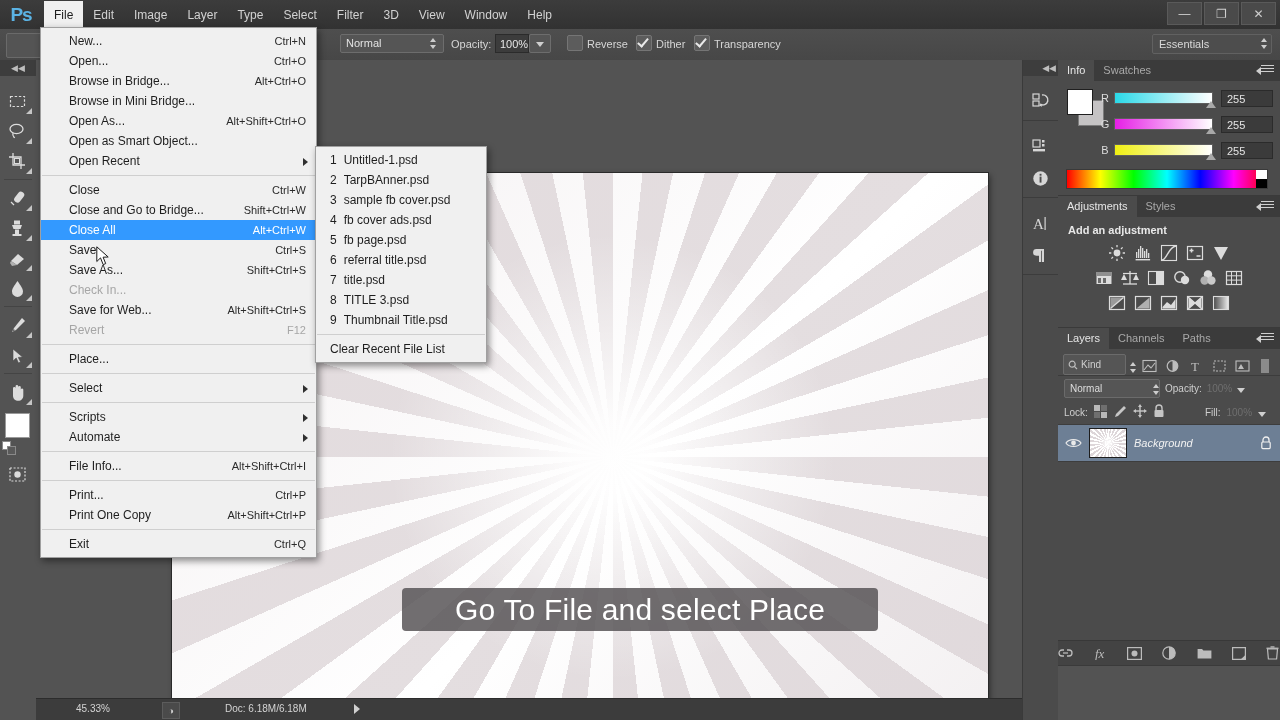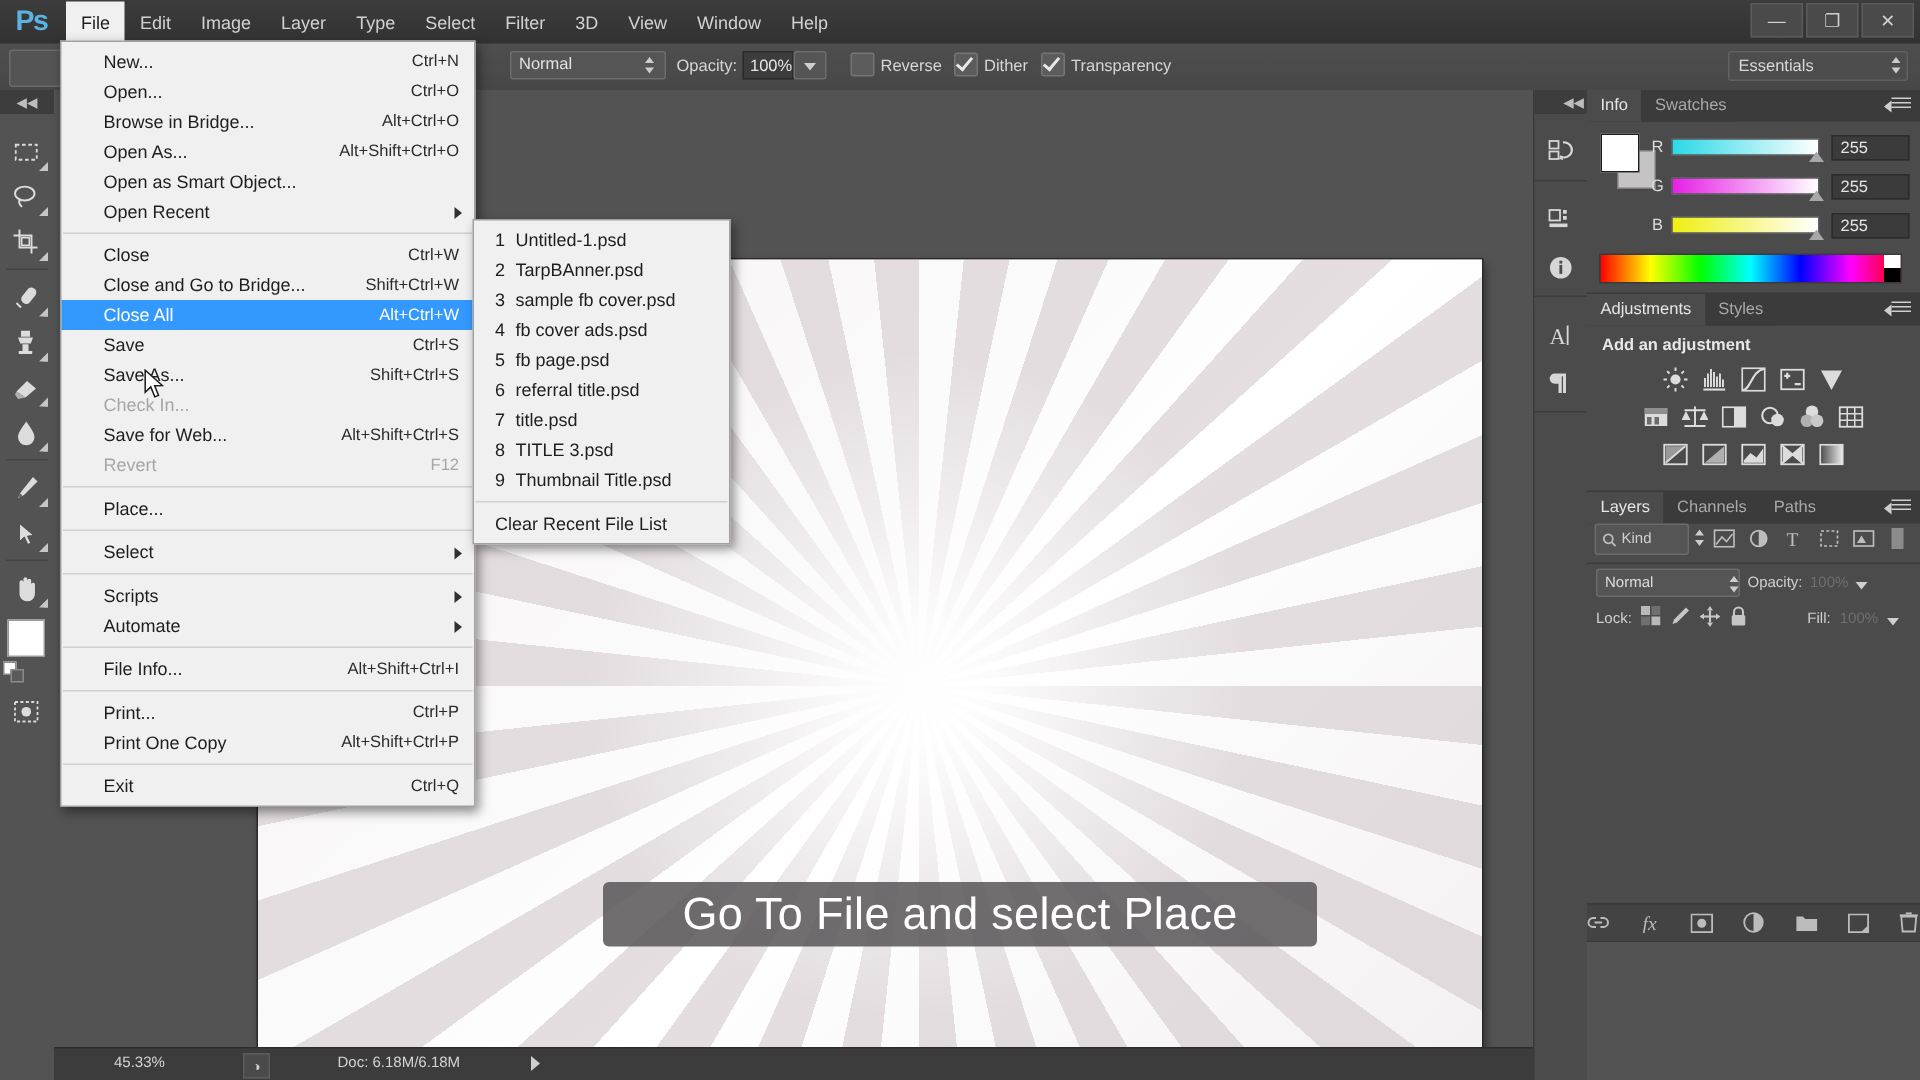--- a/index.html
+++ b/index.html
@@ -177,21 +177,21 @@
     background:linear-gradient(to right,#ff0000,#ffff00,#00ff00,#00ffff,#0000ff,#ff00ff,#ff0000);}
   .spectrum .wb{position:absolute;right:0;top:0;width:11px;height:100%;background:linear-gradient(to bottom,#fff 50%,#000 50%);}
 
   
   .adjbody{padding:6px 8px 9px 8px;}
   .adjtitle{color:#e8e8e8;font-size:11px;font-weight:bold;margin:1px 0 7px 2px;}
   .adjrow{display:flex;justify-content:center;gap:7px;margin-bottom:6px;}
   .adjic{width:19px;height:19px;display:flex;align-items:center;justify-content:center;}
 
   
-  .lyr-filter{display:flex;align-items:flex-start;height:26px;padding:0 5px;gap:4px;border-bottom:1px solid #3c3c3c;}
+  .lyr-filter{display:flex;align-items:flex-end;height:26px;padding:0 5px;gap:4px;border-bottom:1px solid #3c3c3c;}
   .kindbox{width:62px;height:19px;background:#555;border:1px solid #6b6b6b;border-radius:2px;color:#cfcfcf;font-size:10px;display:flex;align-items:center;padding-left:4px;gap:3px;position:relative;}
   .fic{width:21px;height:19px;display:flex;align-items:center;justify-content:center;color:#bdbdbd;}
   .lyr-mode{display:flex;align-items:center;height:24px;padding:0 6px;gap:5px;}
   .modesel{width:96px;height:19px;background:#555;border:1px solid #6b6b6b;border-radius:2px;color:#dedede;font-size:10px;padding:3px 0 0 5px;box-sizing:border-box;position:relative;}
   .lyr-lock{display:flex;align-items:center;height:24px;padding:0 6px;gap:6px;}
   .dimnum{color:#6f6f6f;font-size:10px;}
   .lyr-row{display:flex;align-items:center;height:36px;background:#6d7f95;border-top:1px solid #3d3d3d;border-bottom:1px solid #3d3d3d;padding:0 6px;gap:7px;}
   .lyr-eye{width:18px;display:flex;align-items:center;justify-content:center;color:#e0e0e0;}
   .lyr-thumb{width:36px;height:28px;border:1px solid #1d1d1d;overflow:hidden;position:relative;background:#f0eef0;}
   .lyr-thumb .sb{position:absolute;inset:0;background:
@@ -945,20 +945,38 @@
           <svg width="12" height="14" viewBox="0 0 12 14">
               <path d="M3 6 V4 a3 3 0 0 1 6 0 V6" fill="none" stroke="#c6c6c6" stroke-width="1.4"></path>
               <rect x="1.5" y="6" width="9" height="7" rx="1" fill="#c6c6c6"></rect>
             </svg>
         </div>
         <div style="color:#cfcfcf;font-size:10px;margin-left:34px">Fill:</div>
         <div class="dimnum">100%</div>
         <div class="opt-gradarrow" style="position:relative;left:0;top:2px"></div>
       </div>
 
+      <div class="lyr-row">
+        <div class="lyr-eye">
+          <svg width="17" height="12" viewBox="0 0 17 12">
+              <path d="M1 6 C4 1.4 13 1.4 16 6 C13 10.6 4 10.6 1 6 Z" fill="none" stroke="#eaeaea" stroke-width="1.2"></path>
+              <circle cx="8.5" cy="6" r="2.4" fill="#eaeaea"></circle>
+            </svg>
+        </div>
+        <div class="lyr-thumb">
+            <div class="sb"></div>
+          </div>
+        <div class="lyr-name">Background</div>
+        <div class="lyr-lockic">
+          <svg width="12" height="14" viewBox="0 0 12 14">
+              <path d="M3 6 V4 a3 3 0 0 1 6 0 V6" fill="none" stroke="#f0f0f0" stroke-width="1.3"></path>
+              <rect x="1.8" y="6" width="8.4" height="6.6" rx="1" fill="none" stroke="#f0f0f0" stroke-width="1.2"></rect>
+            </svg>
+        </div>
+      </div>
 
       <div class="lyr-blank"></div>
 
       <div class="lyr-bottom">
         <div class="lb-ic">
           <svg width="15" height="12" viewBox="0 0 15 12">
               <path d="M6 3 H4 a3 3 0 0 0 0 6 H6" fill="none" stroke="#bcbcbc" stroke-width="1.3"></path>
               <path d="M9 3 H11 a3 3 0 0 1 0 6 H9" fill="none" stroke="#bcbcbc" stroke-width="1.3"></path>
               <path d="M5 6 H10" stroke="#bcbcbc" stroke-width="1.3"></path>
             </svg>
@@ -1009,20 +1027,23 @@
       </div>
       <div class="mi">
         <span class="lbl">Open...</span>
         <span class="acc">Ctrl+O</span>
       </div>
       <div class="mi">
         <span class="lbl">Browse in Bridge...</span>
         <span class="acc">Alt+Ctrl+O</span>
       </div>
       <div class="mi">
+        <span class="lbl">Browse in Mini Bridge...</span>
+      </div>
+      <div class="mi">
         <span class="lbl">Open As...</span>
         <span class="acc">Alt+Shift+Ctrl+O</span>
       </div>
       <div class="mi">
         <span class="lbl">Open as Smart Object...</span>
       </div>
       <div class="mi">
         <span class="lbl">Open Recent</span>
         <span class="sub"></span>
       </div>

